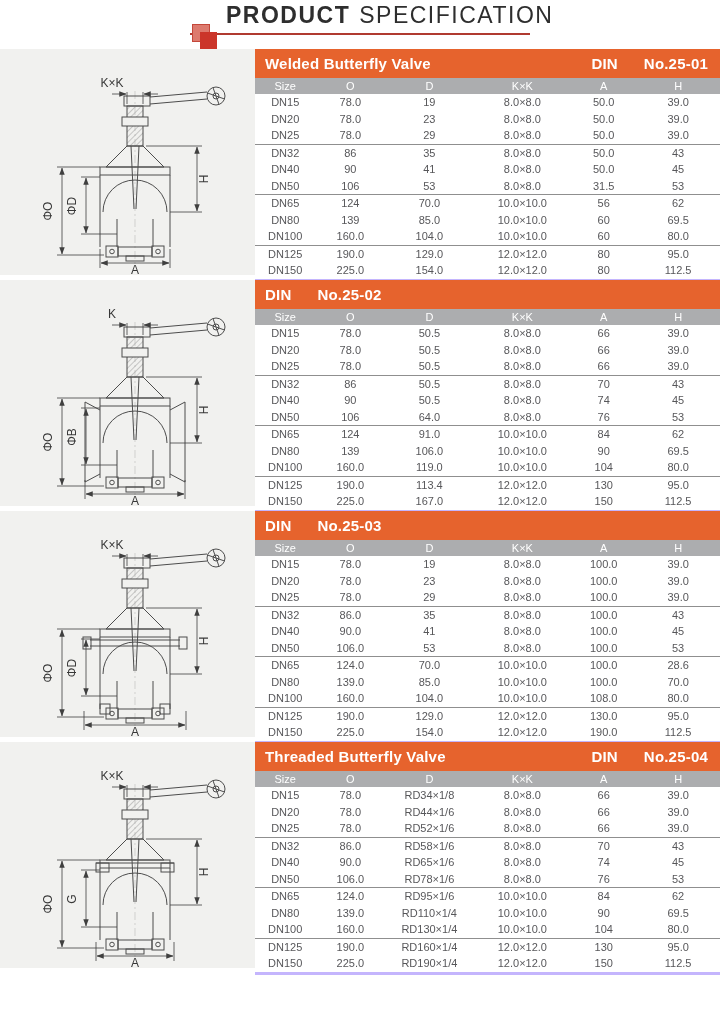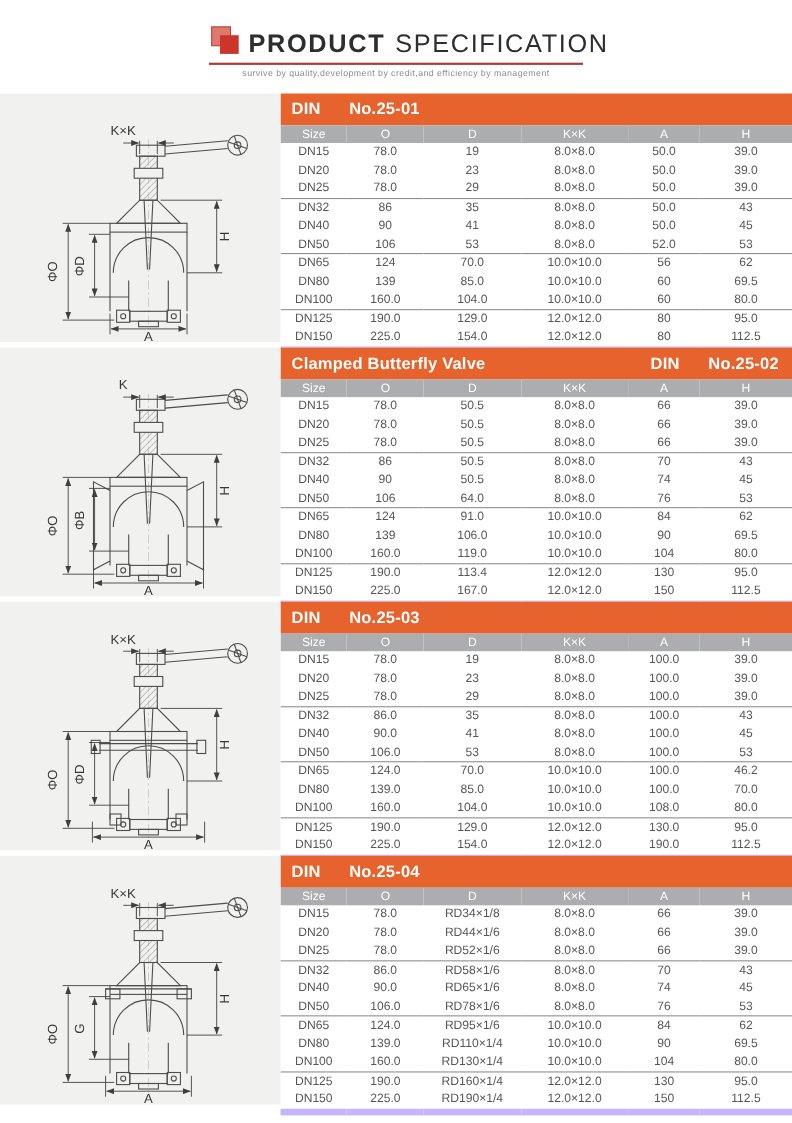--- a/index.html
+++ b/index.html
@@ -2,21 +2,21 @@
 <html><head>
 <meta charset="utf-8">
 <style>
   html,body{margin:0;padding:0;}
   body{
     width:720px;height:1021px;background:#ffffff;position:relative;
     font-family:"Liberation Sans",sans-serif;overflow:hidden;
   }
   .page{width:720px;height:1021px;background:#fff;}
   
-  .brand{width:340px;margin:0 auto;padding-top:24px;position:relative;text-align:center;}
+  .brand{width:340px;margin:0 auto;position:relative;text-align:center;}
   .brand-icon{position:absolute;left:2px;top:24px;width:30px;height:30px;}
   .sq-back{position:absolute;left:0;top:0;width:16px;height:16px;background:#dd7a6e;border:1px solid #c4473a;}
   .sq-front{position:absolute;left:8px;top:8px;width:17px;height:17px;background:#cb352a;}
   .brand-title{padding-left:36px;font-size:23px;color:#2e2e2e;white-space:nowrap;letter-spacing:1.5px;line-height:30px;}
   .brand-title .bold{font-weight:700;}
   .brand-title .light{font-weight:400;margin-left:9px;}
   .brand-rule{border-top:2px solid #b03a30;margin-top:3px;}
   .tagline{font-size:8px;color:#8c8c8c;margin-top:3px;letter-spacing:.4px;}
   
   #sections{margin-top:14px;}
@@ -26,37 +26,36 @@
   .table-panel{width:465px;flex:none;display:flex;flex-direction:column;background:#fff;}
   .title-bar{background:#e6632d;color:#fff;height:29px;flex:none;display:flex;align-items:center;
     padding:0 12px 0 10px;font-size:15px;font-weight:700;letter-spacing:.2px;}
   .title-text{flex:1;}
   .din{margin-right:26px;text-align:center;}
   .spec-table{width:100%;border-collapse:collapse;table-layout:fixed;}
   .spec-table thead th{background:#acadaf;color:#fff;font-size:11px;font-weight:400;height:16px;line-height:16px;padding:0;margin-left:28px;}
   .spec-table td{font-size:11px;color:#57575a;text-align:center;height:16.5px;line-height:16.5px;padding:0;
     white-space:nowrap;overflow:hidden;}
   .spec-table tbody tr.group-start td{border-top:1px solid #8f8f8f;}
-  .spec-table tbody tr:last-child td{border-bottom:6px solid #c4b5fd;}
+  .spec-table tbody tr:last-child td{border-bottom:3px solid #c4b5fd;}
 </style>
 </head>
 <body>
 
 <div class="page">
 
   <div class="brand">
     <div class="brand-icon">
       <div class="sq-back"></div>
       <div class="sq-front"></div>
     </div>
     <div class="brand-title">
       <span class="bold">PRODUCT</span><span class="light">SPECIFICATION</span>
     </div>
     <div class="brand-rule"></div>
-    <div class="tagline">survive by quality,development by credit,and efficiency by management</div>
   </div>
 
   <div id="sections">
   <div class="section">
     <div class="drawing-panel">
       <div class="valve-drawing"><svg width="255" height="226" viewBox="0 0 255 226" xmlns="http://www.w3.org/2000/svg">
               <defs>
                 <marker id="ar0" viewBox="0 0 8 6" markerWidth="9" markerHeight="7" refX="7.5" refY="3" orient="auto-start-reverse">
                   <path d="M0,0L8,3L0,6Z" fill="#3f3f3f"></path>
                 </marker>
@@ -112,20 +111,21 @@
                 <text x="112" y="38" text-anchor="middle">K×K</text>
                 <text x="52" y="162" text-anchor="middle" transform="rotate(-90 52 162)">ΦO</text>
                 <text x="76" y="157" text-anchor="middle" transform="rotate(-90 76 157)">ΦD</text>
                 <text x="208" y="130" text-anchor="middle" transform="rotate(-90 208 130)">H</text>
                 <text x="135" y="225" text-anchor="middle">A</text>
               </g>
             </svg></div>
     </div>
     <div class="table-panel">
       <div class="title-bar">
+        <span class="title-text">Welded Butterfly Valve</span>
         <span class="din">DIN</span>
         <span class="num">No.25-01</span>
       </div>
       <table class="spec-table">
         <colgroup>
           <col style="width:13%">
               <col style="width:15%">
               <col style="width:19%">
           <col style="width:21%">
               <col style="width:14%">
@@ -180,21 +180,21 @@
                 <td>41</td>
                 <td>8.0×8.0</td>
                 <td>50.0</td>
                 <td>45</td>
               </tr>
               <tr>
                 <td>DN50</td>
                 <td>106</td>
                 <td>53</td>
                 <td>8.0×8.0</td>
-                <td>52.0</td>
+                <td>31.5</td>
                 <td>53</td>
               </tr>
               <tr class="group-start">
                 <td>DN65</td>
                 <td>124</td>
                 <td>70.0</td>
                 <td>10.0×10.0</td>
                 <td>56</td>
                 <td>62</td>
               </tr>
@@ -296,21 +296,20 @@
                 <text x="112" y="38" text-anchor="middle">K</text>
                 <text x="52" y="162" text-anchor="middle" transform="rotate(-90 52 162)">ΦO</text>
                 <text x="76" y="157" text-anchor="middle" transform="rotate(-90 76 157)">ΦB</text>
                 <text x="208" y="130" text-anchor="middle" transform="rotate(-90 208 130)">H</text>
                 <text x="135" y="225" text-anchor="middle">A</text>
               </g>
             </svg></div>
     </div>
     <div class="table-panel">
       <div class="title-bar">
-        <span class="title-text">Clamped Butterfly Valve</span>
         <span class="din">DIN</span>
         <span class="num">No.25-02</span>
       </div>
       <table class="spec-table">
         <colgroup>
           <col style="width:13%">
               <col style="width:15%">
               <col style="width:19%">
           <col style="width:21%">
               <col style="width:14%">
@@ -562,21 +561,21 @@
                 <td>8.0×8.0</td>
                 <td>100.0</td>
                 <td>53</td>
               </tr>
               <tr class="group-start">
                 <td>DN65</td>
                 <td>124.0</td>
                 <td>70.0</td>
                 <td>10.0×10.0</td>
                 <td>100.0</td>
-                <td>46.2</td>
+                <td>28.6</td>
               </tr>
               <tr>
                 <td>DN80</td>
                 <td>139.0</td>
                 <td>85.0</td>
                 <td>10.0×10.0</td>
                 <td>100.0</td>
                 <td>70.0</td>
               </tr>
               <tr>
@@ -670,20 +669,21 @@
                 <text x="112" y="38" text-anchor="middle">K×K</text>
                 <text x="52" y="162" text-anchor="middle" transform="rotate(-90 52 162)">ΦO</text>
                 <text x="76" y="157" text-anchor="middle" transform="rotate(-90 76 157)">G</text>
                 <text x="208" y="130" text-anchor="middle" transform="rotate(-90 208 130)">H</text>
                 <text x="135" y="225" text-anchor="middle">A</text>
               </g>
             </svg></div>
     </div>
     <div class="table-panel">
       <div class="title-bar">
+        <span class="title-text">Threaded Butterfly Valve</span>
         <span class="din">DIN</span>
         <span class="num">No.25-04</span>
       </div>
       <table class="spec-table">
         <colgroup>
           <col style="width:13%">
               <col style="width:15%">
               <col style="width:19%">
           <col style="width:21%">
               <col style="width:14%">

